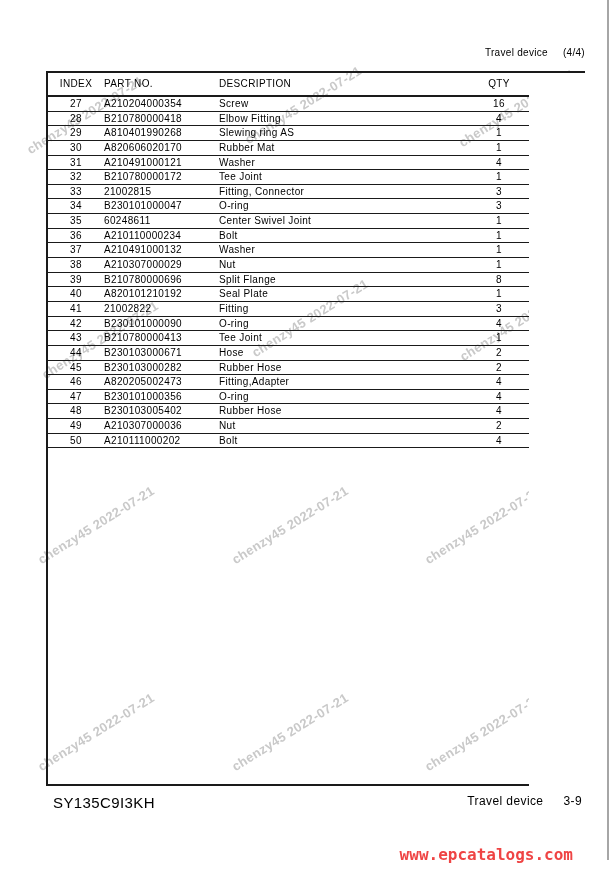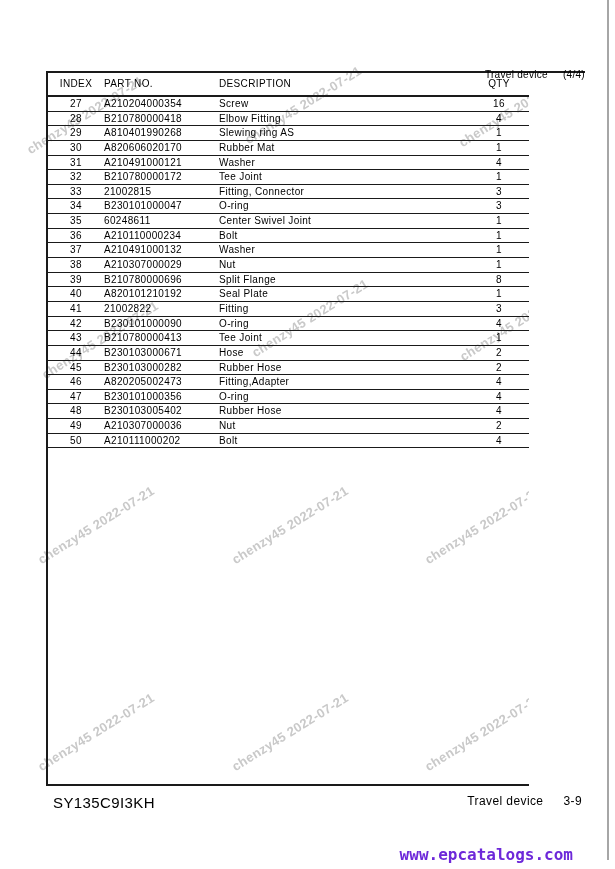--- a/index.html
+++ b/index.html
@@ -32,21 +32,21 @@
   .wm:nth-of-type(7){left:96px;  top:525px;}
   .wm:nth-of-type(8){left:290px; top:525px;}
   .wm:nth-of-type(9){left:483px; top:525px;}
   .wm:nth-of-type(10){left:96px; top:732px;}
   .wm:nth-of-type(11){left:290px;top:732px;}
   .wm:nth-of-type(12){left:483px;top:732px;}
 
   
   .page-header {
     position:absolute; top:47px; right:30px; z-index:2;
-    font-size:10px; letter-spacing:0.3px; line-height:12px;margin-top:22px;
+    font-size:10px; letter-spacing:0.3px; line-height:12px;
   }
   .page-header .indicator { margin-left:15px; }
 
   .page-footer-left {
     position:absolute; left:53px; top:794px; z-index:2;
     font-size:15px; letter-spacing:0.4px;
   }
   .page-footer-right {
     position:absolute; right:33px; top:794px; z-index:2;
     font-size:12px; letter-spacing:0.4px;
@@ -83,21 +83,21 @@
   .c.desc { text-align:left; }
   .c.qty  { text-align:center; }
   .c.page { text-align:center; }
 
   
   .site-url {
     position:absolute; right:42px; bottom:5px; z-index:2;
     font-family:"DejaVu Sans Mono", monospace;
     font-weight:bold;
     font-size:16px;
-    color:#6d28d9;
+    color:#ef4444;
   }
 
   
   .page-edge {
     position:absolute; left:607px; top:0; z-index:3;
     width:2px; height:860px;
     background:#a6a6a6;
   }
 </style>
 </head>

